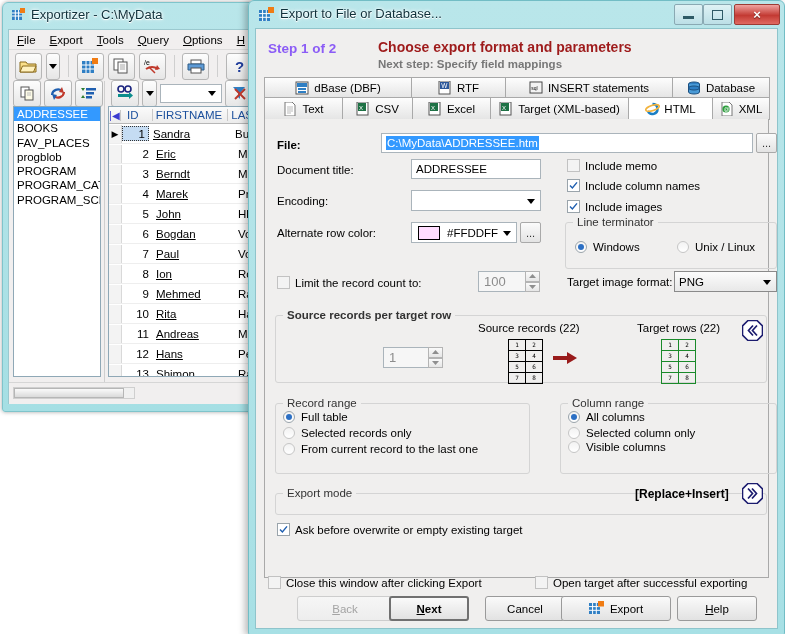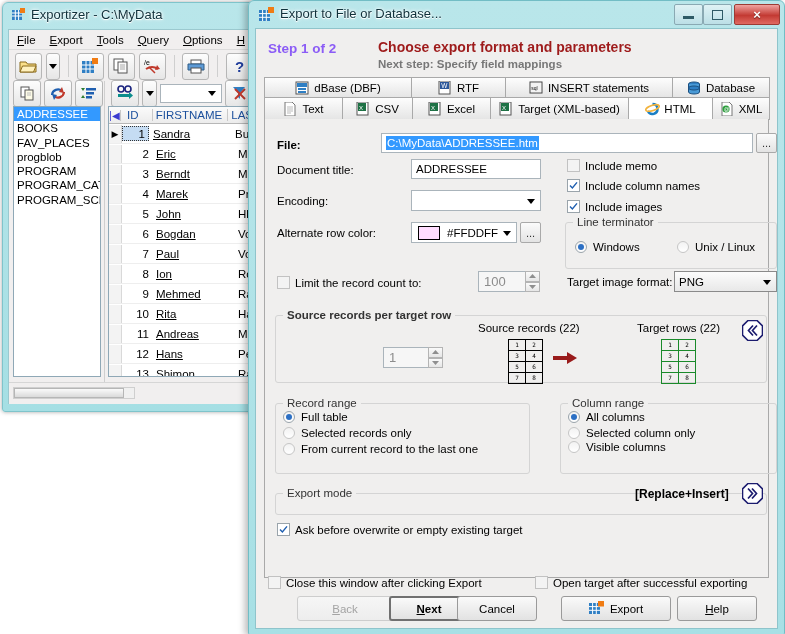--- a/index.html
+++ b/index.html
@@ -811,21 +811,21 @@
         <span class="box dis"></span>
         <span>Open target after successful exporting</span>
       </div>
 
       <div class="dbtn dis" style="left:33px;top:20px;width:96px;">
         <span><u>B</u>ack</span>
       </div>
       <div class="dbtn def" style="left:125px;top:20px;width:80px;">
         <span><u>N</u>ext</span>
       </div>
-      <div class="dbtn" style="left:193px;top:20px;width:80px;">
+      <div class="dbtn" style="left:221px;top:20px;width:80px;">
         <span>Cancel</span>
       </div>
       <div class="dbtn" style="left:297px;top:20px;width:110px;">
         <span>
           <svg width="15" height="14" viewBox="0 0 15 14">
             <rect x="0" y="2" width="11" height="11" fill="#2f7fc4"></rect>
             <g stroke="#fff" stroke-width="1">
                 <line x1="0" y1="5.6" x2="11" y2="5.6"></line>
                 <line x1="0" y1="9.3" x2="11" y2="9.3"></line>
                 <line x1="3.6" y1="2" x2="3.6" y2="13"></line>

